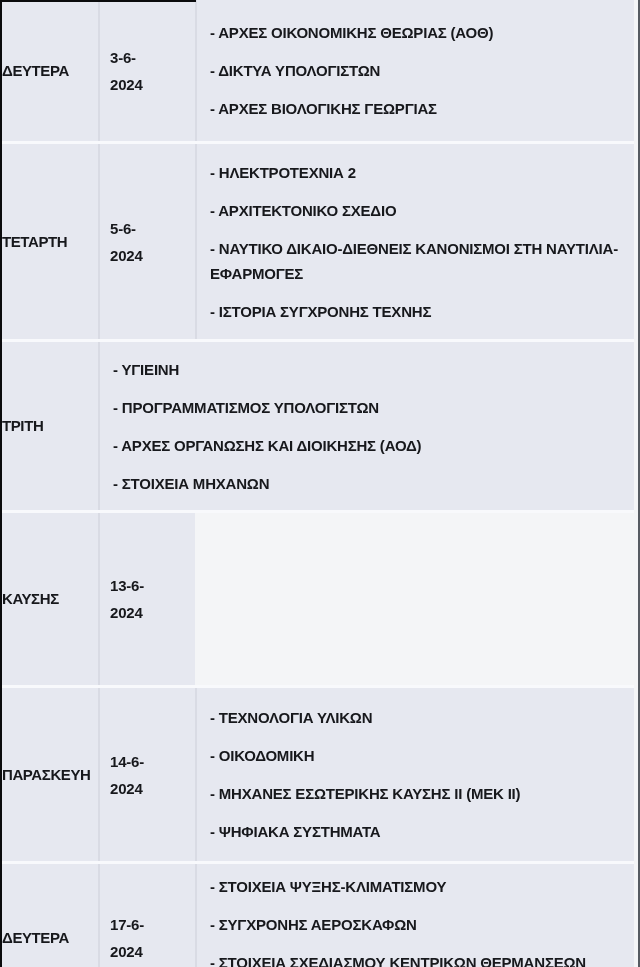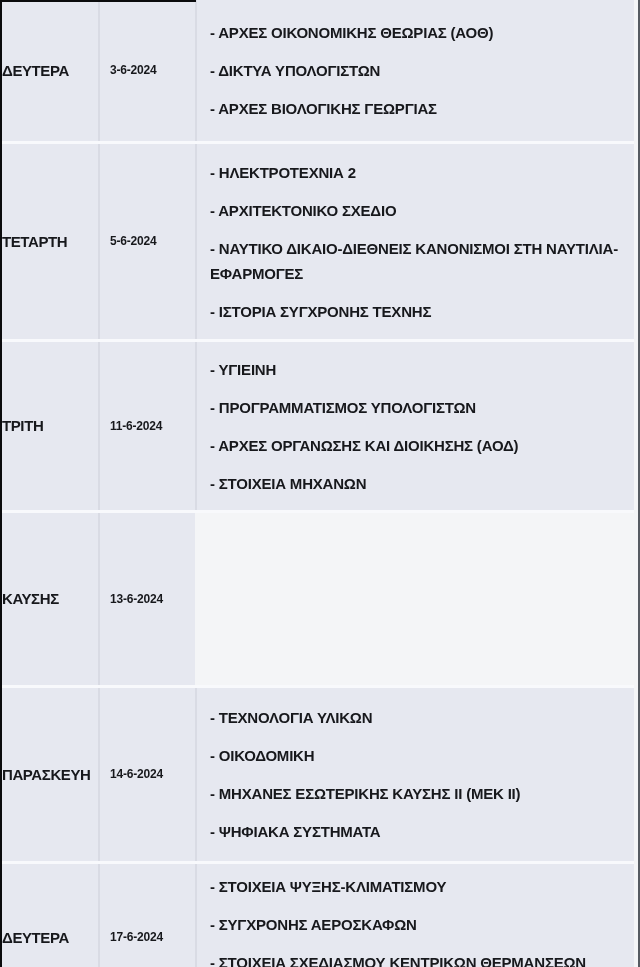--- a/index.html
+++ b/index.html
@@ -30,21 +30,21 @@
     box-sizing:border-box;
   }
   .day  { width:96px; }
   .date { width:97px; border-left:2px solid #d9dbe4; padding-left:10px; }
   .subjects { flex:1; border-left:2px solid #d9dbe4; padding-left:13px; }
   .day span {
     font-size:15px; letter-spacing:-0.4px; white-space:nowrap; line-height:20px;
   }
   .date span {
     display:block; width:58px;
-    font-size:12px; line-height:27px; letter-spacing:-0.2px;
+    font-size:15px; line-height:27px; letter-spacing:-0.2px;
   }
   .subjects p {
     margin:6.5px 0;
     font-size:15px; line-height:25px; letter-spacing:-0.2px;
   }
   .r5 .subjects { justify-content:flex-start; padding-top:3px; }
 </style>
 </head>
 <body>
 
@@ -80,23 +80,20 @@
         <p>- ΗΛΕΚΤΡΟΤΕΧΝΙΑ 2</p>
         <p>- ΑΡΧΙΤΕΚΤΟΝΙΚΟ ΣΧΕΔΙΟ</p>
         <p>- ΝΑΥΤΙΚΟ ΔΙΚΑΙΟ-ΔΙΕΘΝΕΙΣ ΚΑΝΟΝΙΣΜΟΙ ΣΤΗ ΝΑΥΤΙΛΙΑ-ΕΦΑΡΜΟΓΕΣ</p>
         <p>- ΙΣΤΟΡΙΑ ΣΥΓΧΡΟΝΗΣ ΤΕΧΝΗΣ</p>
       </div>
     </div>
 
     <div class="row r2">
       <div class="cell day">
         <span>ΤΡΙΤΗ</span>
-      </div>
-      <div class="cell date">
-        <span>11-6-2024</span>
       </div>
       <div class="cell subjects">
         <p>- ΥΓΙΕΙΝΗ</p>
         <p>- ΠΡΟΓΡΑΜΜΑΤΙΣΜΟΣ ΥΠΟΛΟΓΙΣΤΩΝ</p>
         <p>- ΑΡΧΕΣ ΟΡΓΑΝΩΣΗΣ ΚΑΙ ΔΙΟΙΚΗΣΗΣ (ΑΟΔ)</p>
         <p>- ΣΤΟΙΧΕΙΑ ΜΗΧΑΝΩΝ</p>
       </div>
     </div>
 
     <div class="row r3">

